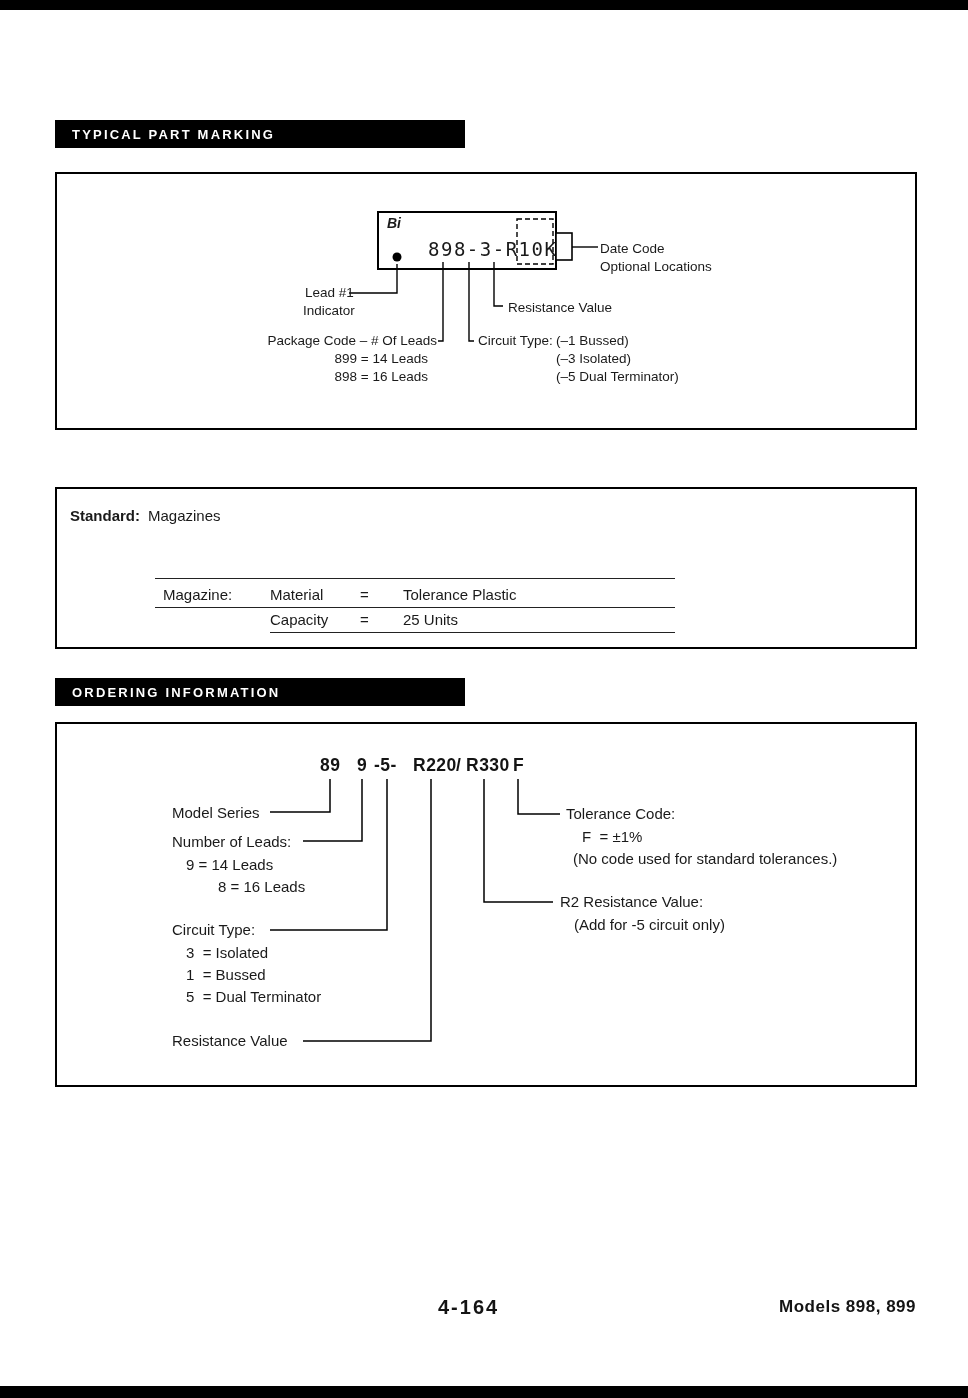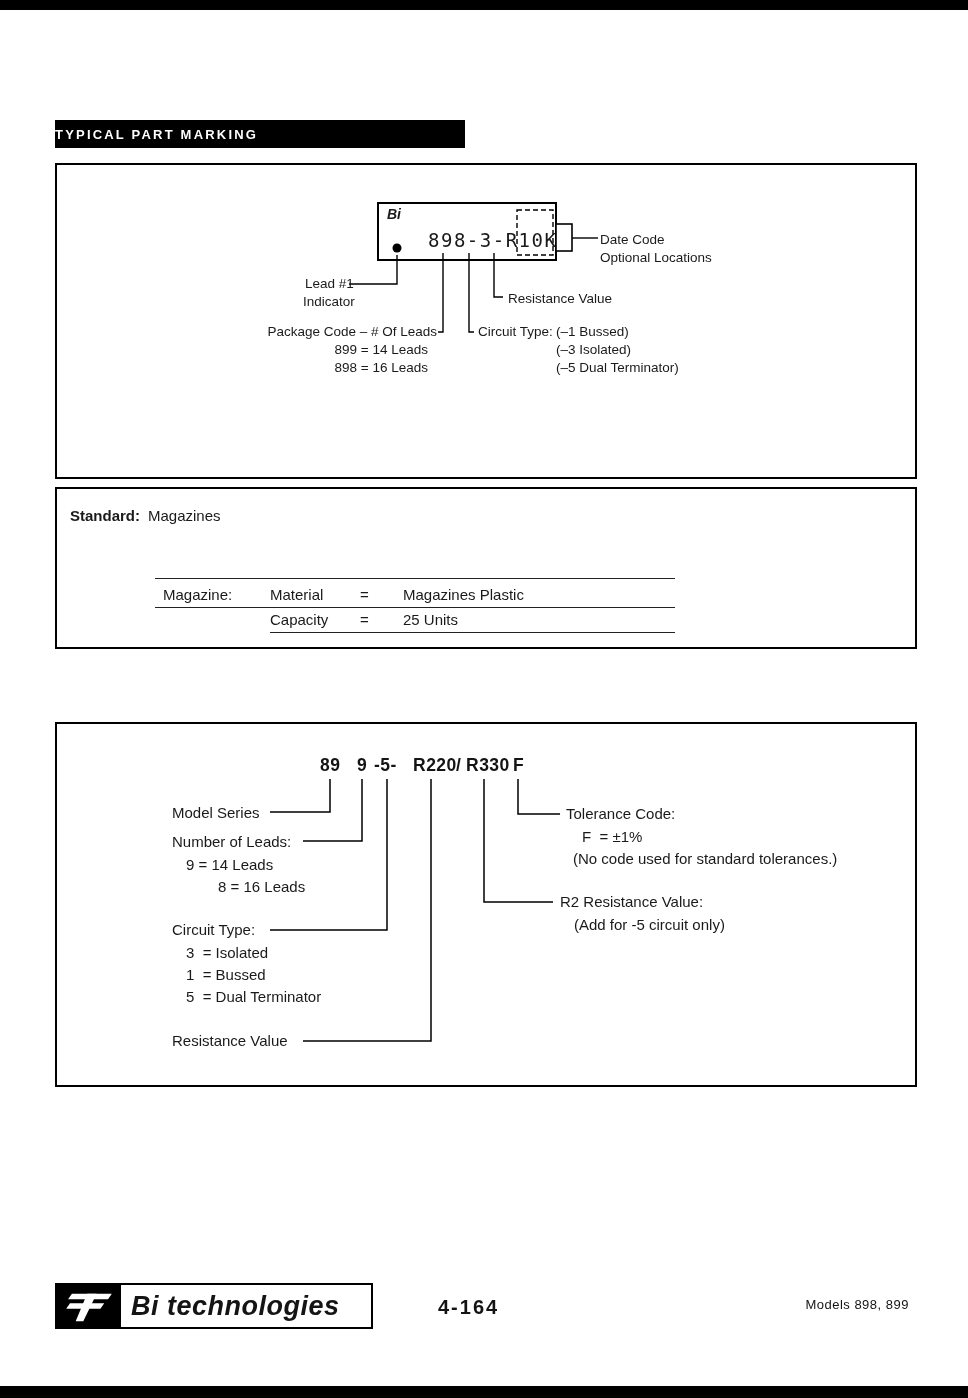--- a/index.html
+++ b/index.html
@@ -1,50 +1,50 @@
 <!DOCTYPE html>
 <html><head>
 <meta charset="utf-8">
 <style>
   * { margin:0; padding:0; box-sizing:border-box; }
   html,body { background:#e8e8e8; }
   body { font-family:"Liberation Sans", sans-serif; color:#141414; }
   .page { position:relative; width:968px; height:1398px; background:#ffffff; margin:0 auto; overflow:hidden; }
   .edge-strip { position:absolute; left:0; width:968px; background:#000; }
   .hdr-bar { position:absolute; left:55px; width:410px; height:28px; background:#000; color:#fff;
-             display:flex; align-items:center; font-weight:bold; font-size:13px;
+             display:flex; align-items:center; padding-left:17px; font-weight:bold; font-size:13px;
              letter-spacing:2.2px; font-family:"Liberation Sans",sans-serif; }
   .frame { position:absolute; left:55px; width:862px; border:2px solid #000; background:#fff; }
   .lbl { position:absolute; font-size:13.5px; line-height:18px; white-space:pre; color:#1a1a1a; }
   .lbl15 { font-size:15px; line-height:20px; }
   .bold { font-weight:bold; }
   .right-align { text-align:right; }
   .rule { position:absolute; border-top:1.5px solid #222; height:0; }
   .pn-seg { position:absolute; font-weight:bold; font-size:17.5px; letter-spacing:0.5px; white-space:pre; }
   .mono { font-family:"DejaVu Sans Mono", monospace; letter-spacing:1.5px; font-size:19px; }
   .dwg-svg { position:absolute; left:0; top:0; }
   .footer-logo-frame { position:absolute; left:55px; top:1283px; width:318px; height:46px; border:2px solid #000; display:flex; }
   .footer-logo-black { width:64px; height:42px; background:#000; display:flex; align-items:center; justify-content:center; }
   .footer-logo-text { font-weight:bold; font-style:italic; font-size:27px; line-height:42px; padding-left:10px; letter-spacing:0.5px; font-family:"Liberation Sans",sans-serif; }
   .footer-page-num { position:absolute; left:438px; top:1296px; font-weight:bold; font-size:20px; letter-spacing:2px; }
-  .footer-models { position:absolute; right:59px; top:1297px; font-weight:normal; font-size:13px; letter-spacing:0.5px; }
+  .footer-models { position:absolute; right:52px; top:1297px; font-weight:bold; font-size:17px; letter-spacing:0.5px; }
 </style>
 </head>
 <body>
 
 <div class="page">
 
   <div class="edge-strip" style="top:0; height:10px;"></div>
   <div class="edge-strip" style="top:1386px; height:12px;"></div>
 
   <div class="hdr-bar" style="top:120px;">
     <span>TYPICAL PART MARKING</span>
   </div>
 
-  <div class="frame" style="top:163px; height:316px;">
+  <div class="frame" style="top:172px; height:258px;">
     <svg class="dwg-svg" width="858" height="254" viewBox="0 0 858 254">
 
       <rect x="321" y="38" width="178" height="57" fill="#fff" stroke="#000" stroke-width="2"></rect>
 
       <rect x="460" y="45" width="36" height="45" fill="none" stroke="#000" stroke-width="1.4" stroke-dasharray="5,3"></rect>
 
       <rect x="499" y="59" width="16" height="27" fill="#fff" stroke="#000" stroke-width="1.6"></rect>
 
       <circle cx="340" cy="83" r="4.5" fill="#000"></circle>
 
@@ -82,27 +82,30 @@
     <div class="lbl lbl15" style="left:91px; top:17px;">Magazines</div>
 
     <div class="rule" style="left:98px;  top:89px;  width:520px;"></div>
     <div class="rule" style="left:98px;  top:118px; width:520px;"></div>
     <div class="rule" style="left:213px; top:143px; width:405px;"></div>
 
     <div class="lbl lbl15" style="left:106px; top:96px;">Magazine:</div>
 
     <div class="lbl lbl15" style="left:213px; top:96px;">Material</div>
     <div class="lbl lbl15" style="left:303px; top:96px;">=</div>
-    <div class="lbl lbl15" style="left:346px; top:96px;">Magazines Plastic</div>
+    <div class="lbl lbl15" style="left:346px; top:96px;">Tolerance Plastic</div>
 
     <div class="lbl lbl15" style="left:213px; top:121px;text-align:right;">Capacity</div>
     <div class="lbl lbl15" style="left:303px; top:121px;">=</div>
     <div class="lbl lbl15" style="left:346px; top:121px;">25 Units</div>
   </div>
 
+  <div class="hdr-bar" style="top:678px;">
+    <span>ORDERING INFORMATION</span>
+  </div>
 
   <div class="frame" style="top:722px; height:365px;">
     <svg class="dwg-svg" width="858" height="361" viewBox="0 0 858 361">
       <path d="M 213 88  H 273 V 55" fill="none" stroke="#000" stroke-width="1.5"></path>
       <path d="M 246 117 H 305 V 55" fill="none" stroke="#000" stroke-width="1.5"></path>
       <path d="M 213 206 H 330 V 55" fill="none" stroke="#000" stroke-width="1.5"></path>
       <path d="M 246 317 H 374 V 55" fill="none" stroke="#000" stroke-width="1.5"></path>
       <path d="M 503 90  H 461 V 55" fill="none" stroke="#000" stroke-width="1.5"></path>
       <path d="M 496 178 H 427 V 55" fill="none" stroke="#000" stroke-width="1.5"></path>
     </svg>
@@ -125,27 +128,17 @@
     <div class="lbl lbl15" style="left:129px; top:263px;">5  = Dual Terminator</div>
     <div class="lbl lbl15" style="left:115px; top:307px;">Resistance Value</div>
 
     <div class="lbl lbl15" style="left:509px; top:80px;">Tolerance Code:</div>
     <div class="lbl lbl15" style="left:525px; top:103px;">F  = ±1%</div>
     <div class="lbl lbl15" style="left:516px; top:125px;">(No code used for standard tolerances.)</div>
     <div class="lbl lbl15" style="left:503px; top:168px;">R2 Resistance Value:</div>
     <div class="lbl lbl15" style="left:517px; top:191px;">(Add for -5 circuit only)</div>
   </div>
 
-  <div class="footer-logo-frame">
-    <div class="footer-logo-black">
-      <svg width="58" height="38" viewBox="0 0 60 40">
-        <polygon points="12,7 54,7 50,13 8,13" fill="#fff"></polygon>
-        <polygon points="10,17 46,17 42,23 6,23" fill="#fff"></polygon>
-        <polygon points="28,7 38,7 24,36 16,36" fill="#fff"></polygon>
-      </svg>
-    </div>
-    <div class="footer-logo-text">Bi technologies</div>
-  </div>
 
   <div class="footer-page-num">4-164</div>
   <div class="footer-models">Models 898, 899</div>
 
 </div>
 
 </body></html>

